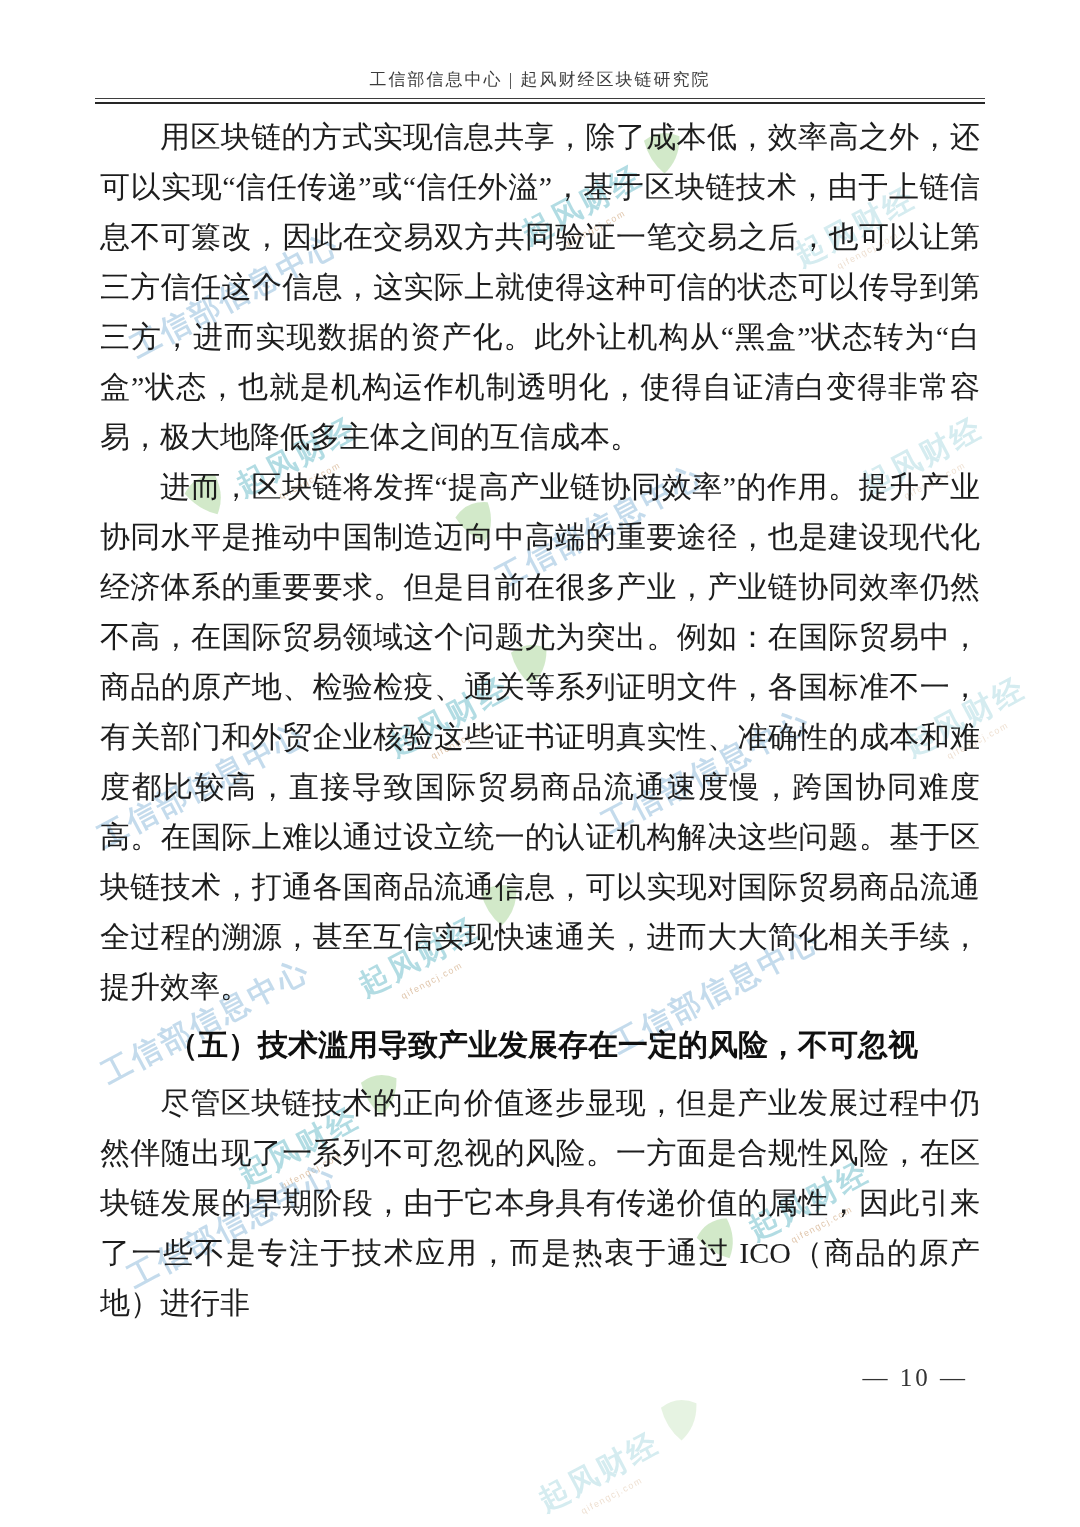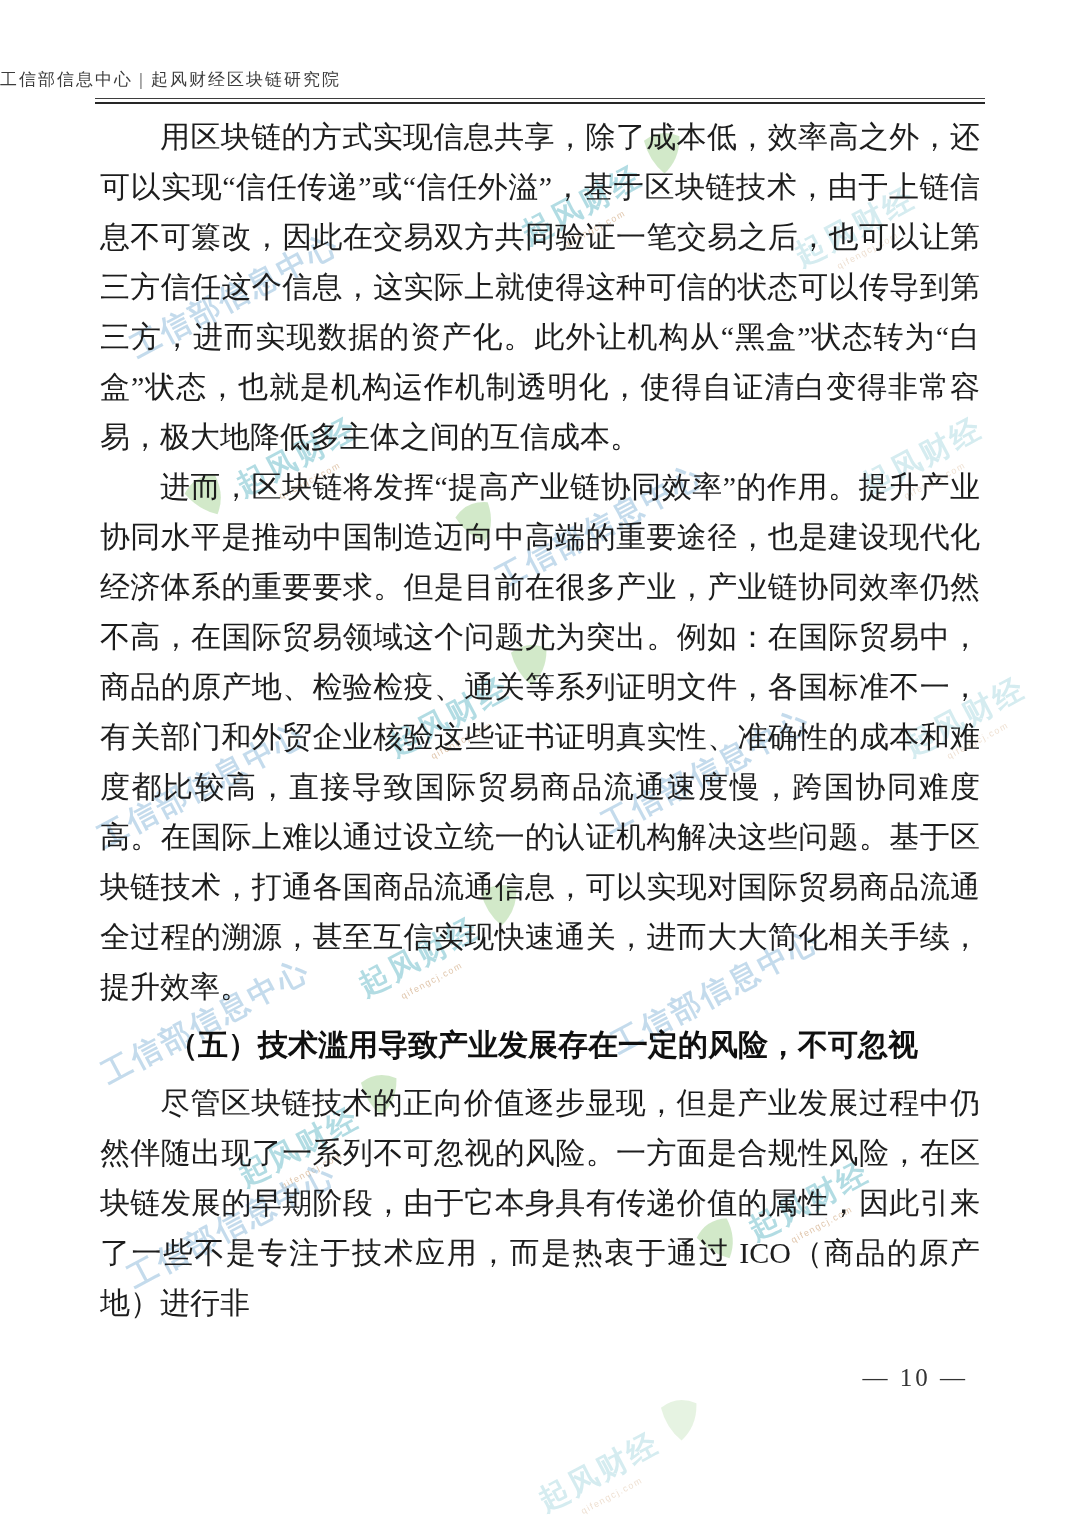--- a/index.html
+++ b/index.html
@@ -32,21 +32,21 @@
   .wm .leaf { position:absolute; width:52px; height:52px; opacity:0.45; top:-14px; }
   .wm .leaf.leaf-right { left:104%; transform:rotate(18deg); }
   .wm .leaf.leaf-left  { right:104%; transform:rotate(-8deg); }
   .wm.leaf-only .leaf { position:static; }
   .wm.faint { opacity:0.55; }
 
   
   .header { position:absolute; top:0; left:0; right:0; z-index:2; }
   .header-title {
     padding-top:68px;
-    text-align:left;
+    text-align:center;
     font-size:17px;
     letter-spacing:2px;
     color:#3c3c3c;
   }
   .header-rule {
     margin:7px 95px 0 95px;
     height:3px;
     border-top:1px solid #3e3e3e;
     border-bottom:2px solid #262626;
   }

